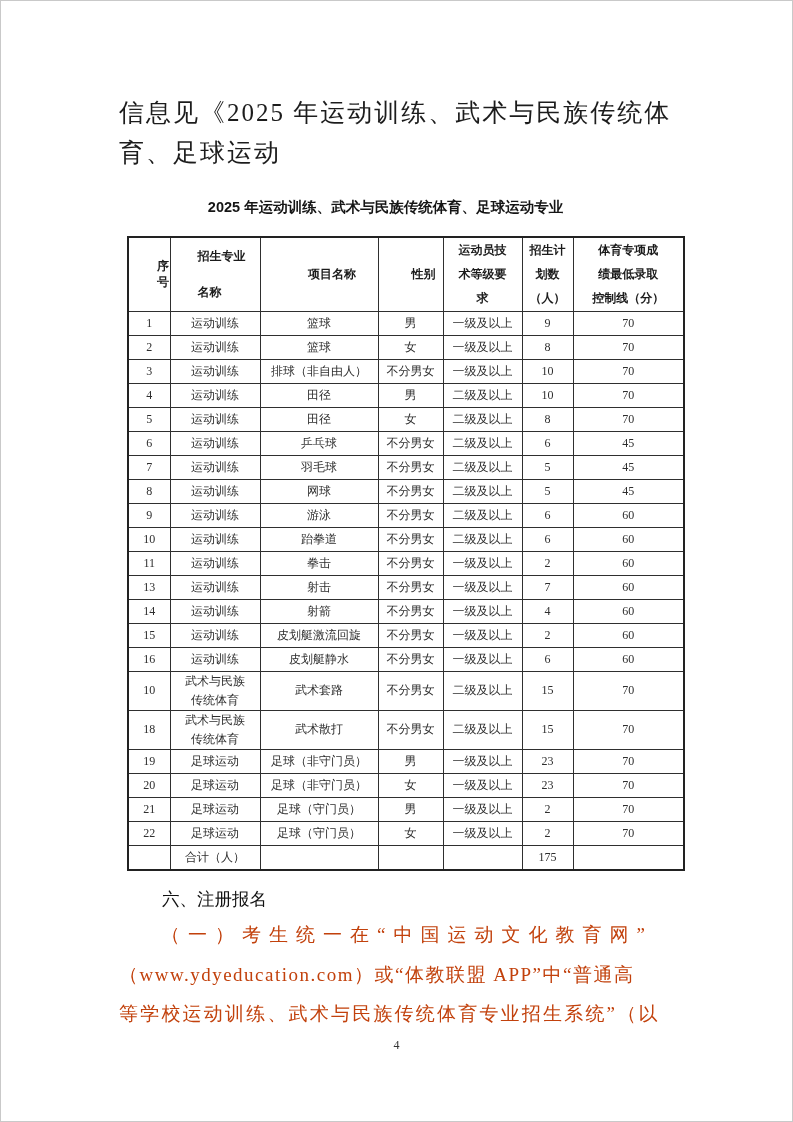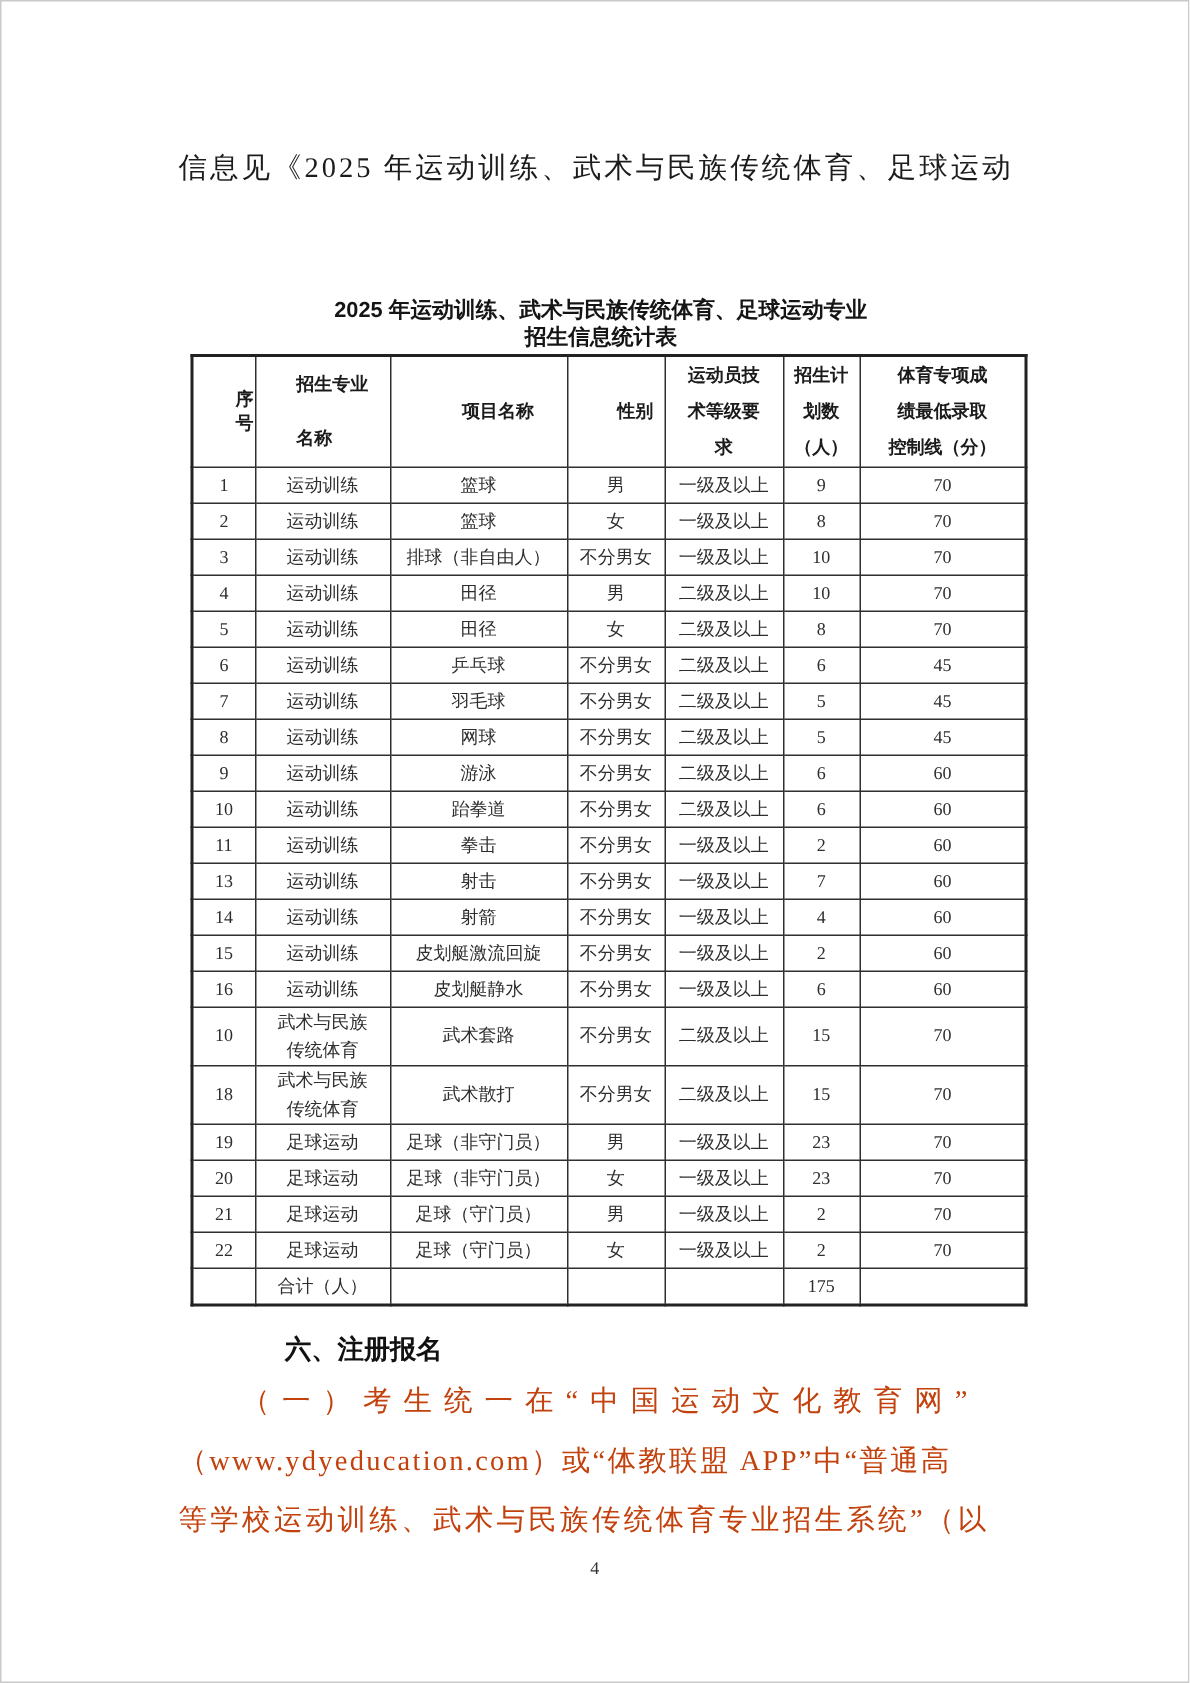--- a/index.html
+++ b/index.html
@@ -7,27 +7,27 @@
     position:relative;
     width:793px; height:1122px;
     background:#ffffff;
     color:#1c1c1c;
     font-family:"Liberation Serif","DejaVu Serif",serif;
     overflow:hidden;
     box-shadow: inset 0 0 0 1px #c9c9c9;
   }
   .intro {
     position:absolute; left:119px; top:93px; width:562px;
-    font-size:19px; line-height:40px;
+    font-size:25px; line-height:40px;
   }
   .intro .l1 { letter-spacing:2px; }
   .intro .l2 { letter-spacing:1px; }
 
   .doc-title {
-    position:absolute; left:122px; top:198px; width:557px;
+    position:absolute; left:107px; top:198px; width:557px;
     text-align:center;
     font-family:"Liberation Sans","DejaVu Sans",sans-serif;
     font-weight:bold; font-size:14.5px; line-height:18px;
     color:#151515;
   }
 
   table.stats {
     position:absolute; left:127px; top:236px;
     width:556px;
     border-collapse:collapse; table-layout:fixed;
@@ -46,21 +46,21 @@
   table.stats thead th { line-height:24px; color:#1b1b1b; font-weight:bold; }
   table.stats thead th.h-major {
     text-align:left; padding-left:27px; line-height:36px;
   }
   table.stats thead th.h-single { line-height:16px;padding-left:28px; }
   table.stats tbody td { height:23px; line-height:19px; }
 
   .section-heading {
     position:absolute; left:162px; top:887px;
     font-family:"Liberation Sans","DejaVu Sans",sans-serif;
-    font-weight:bold; font-size:17.5px; color:#111;margin-left:28px;
+    font-weight:normal; font-size:17.5px; color:#111;
   }
   .para {
     position:absolute; left:119px; top:915px; width:566px;
     font-size:19px; line-height:39.5px; color:#c2410c;
   }
   .para .pl1 { padding-left:42px; letter-spacing:8px; }
   .para .pl2 { letter-spacing:1.5px; }
   .para .pl3 { letter-spacing:2.2px; }
 
   .page-number {
@@ -72,21 +72,20 @@
 <body>
 
 <div class="page">
 
   <div class="intro">
     <div class="l1">信息见《2025 年运动训练、武术与民族传统体育、足球运动</div>
   </div>
 
   <div class="doc-title">
     <div>2025 年运动训练、武术与民族传统体育、足球运动专业</div>
-    <div>招生信息统计表</div>
   </div>
 
   <table class="stats">
     <colgroup>
       <col style="width:42px">
         <col style="width:90px">
         <col style="width:118px">
       <col style="width:65px">
         <col style="width:79px">
         <col style="width:51px">

